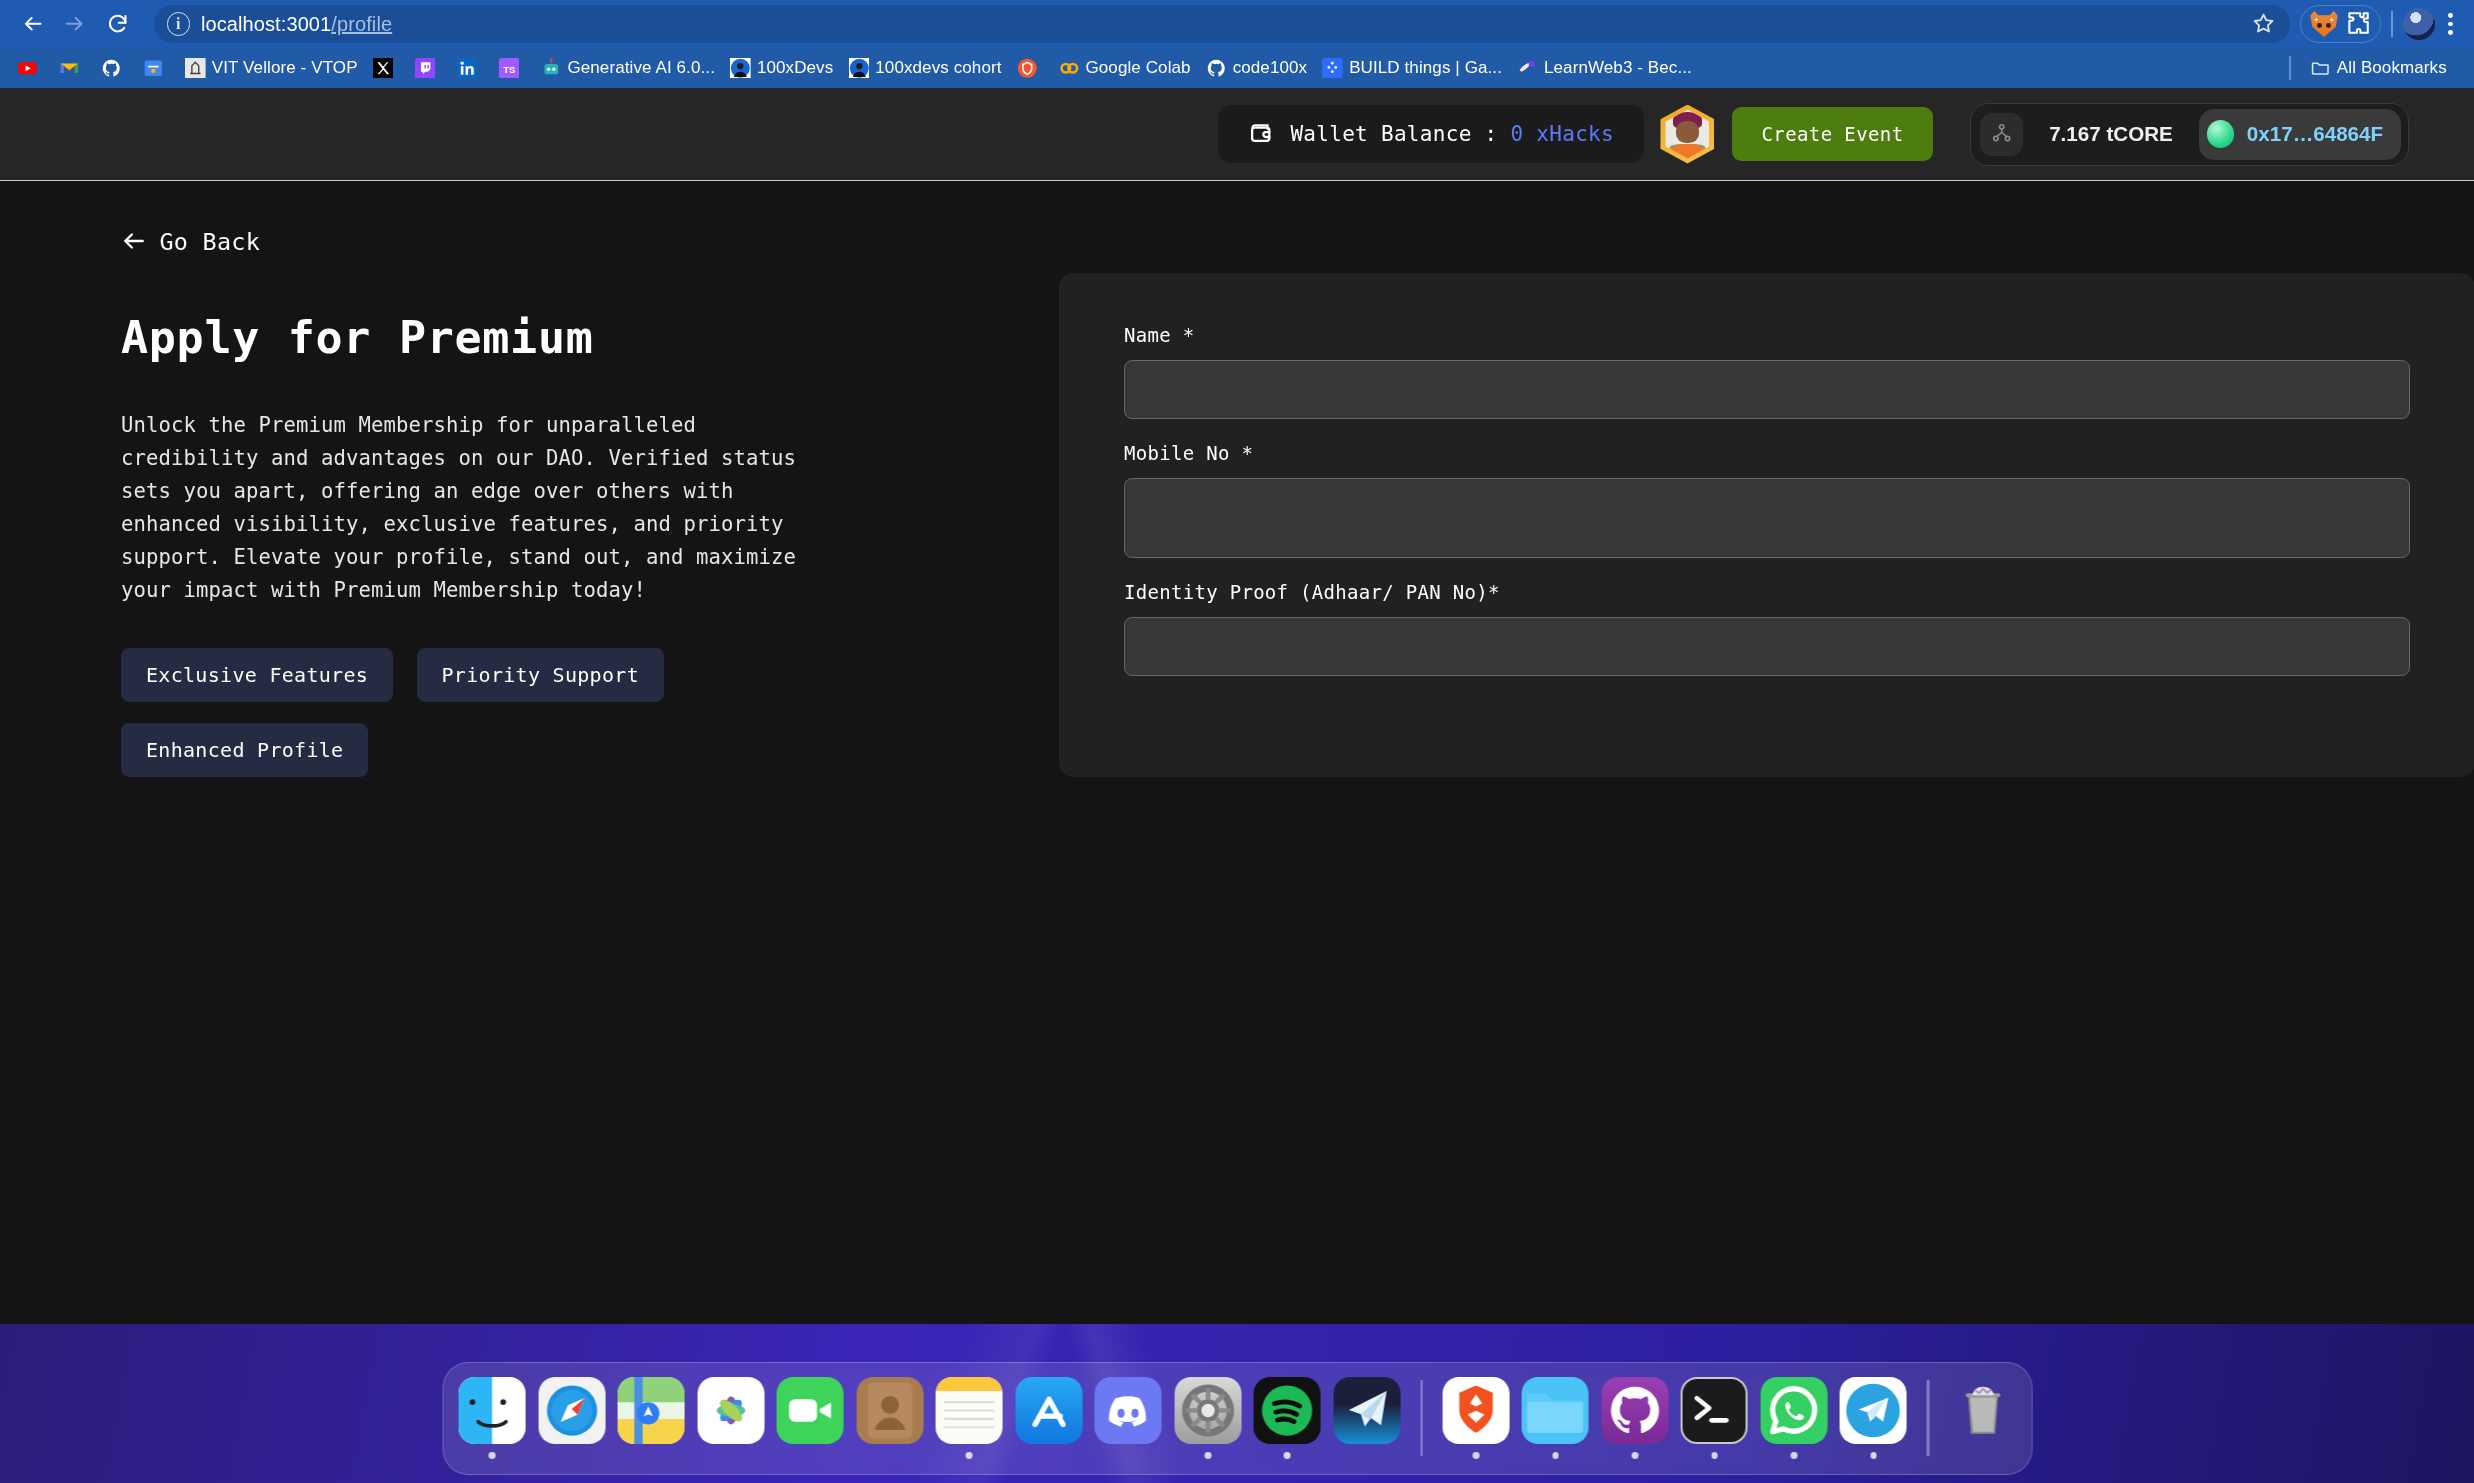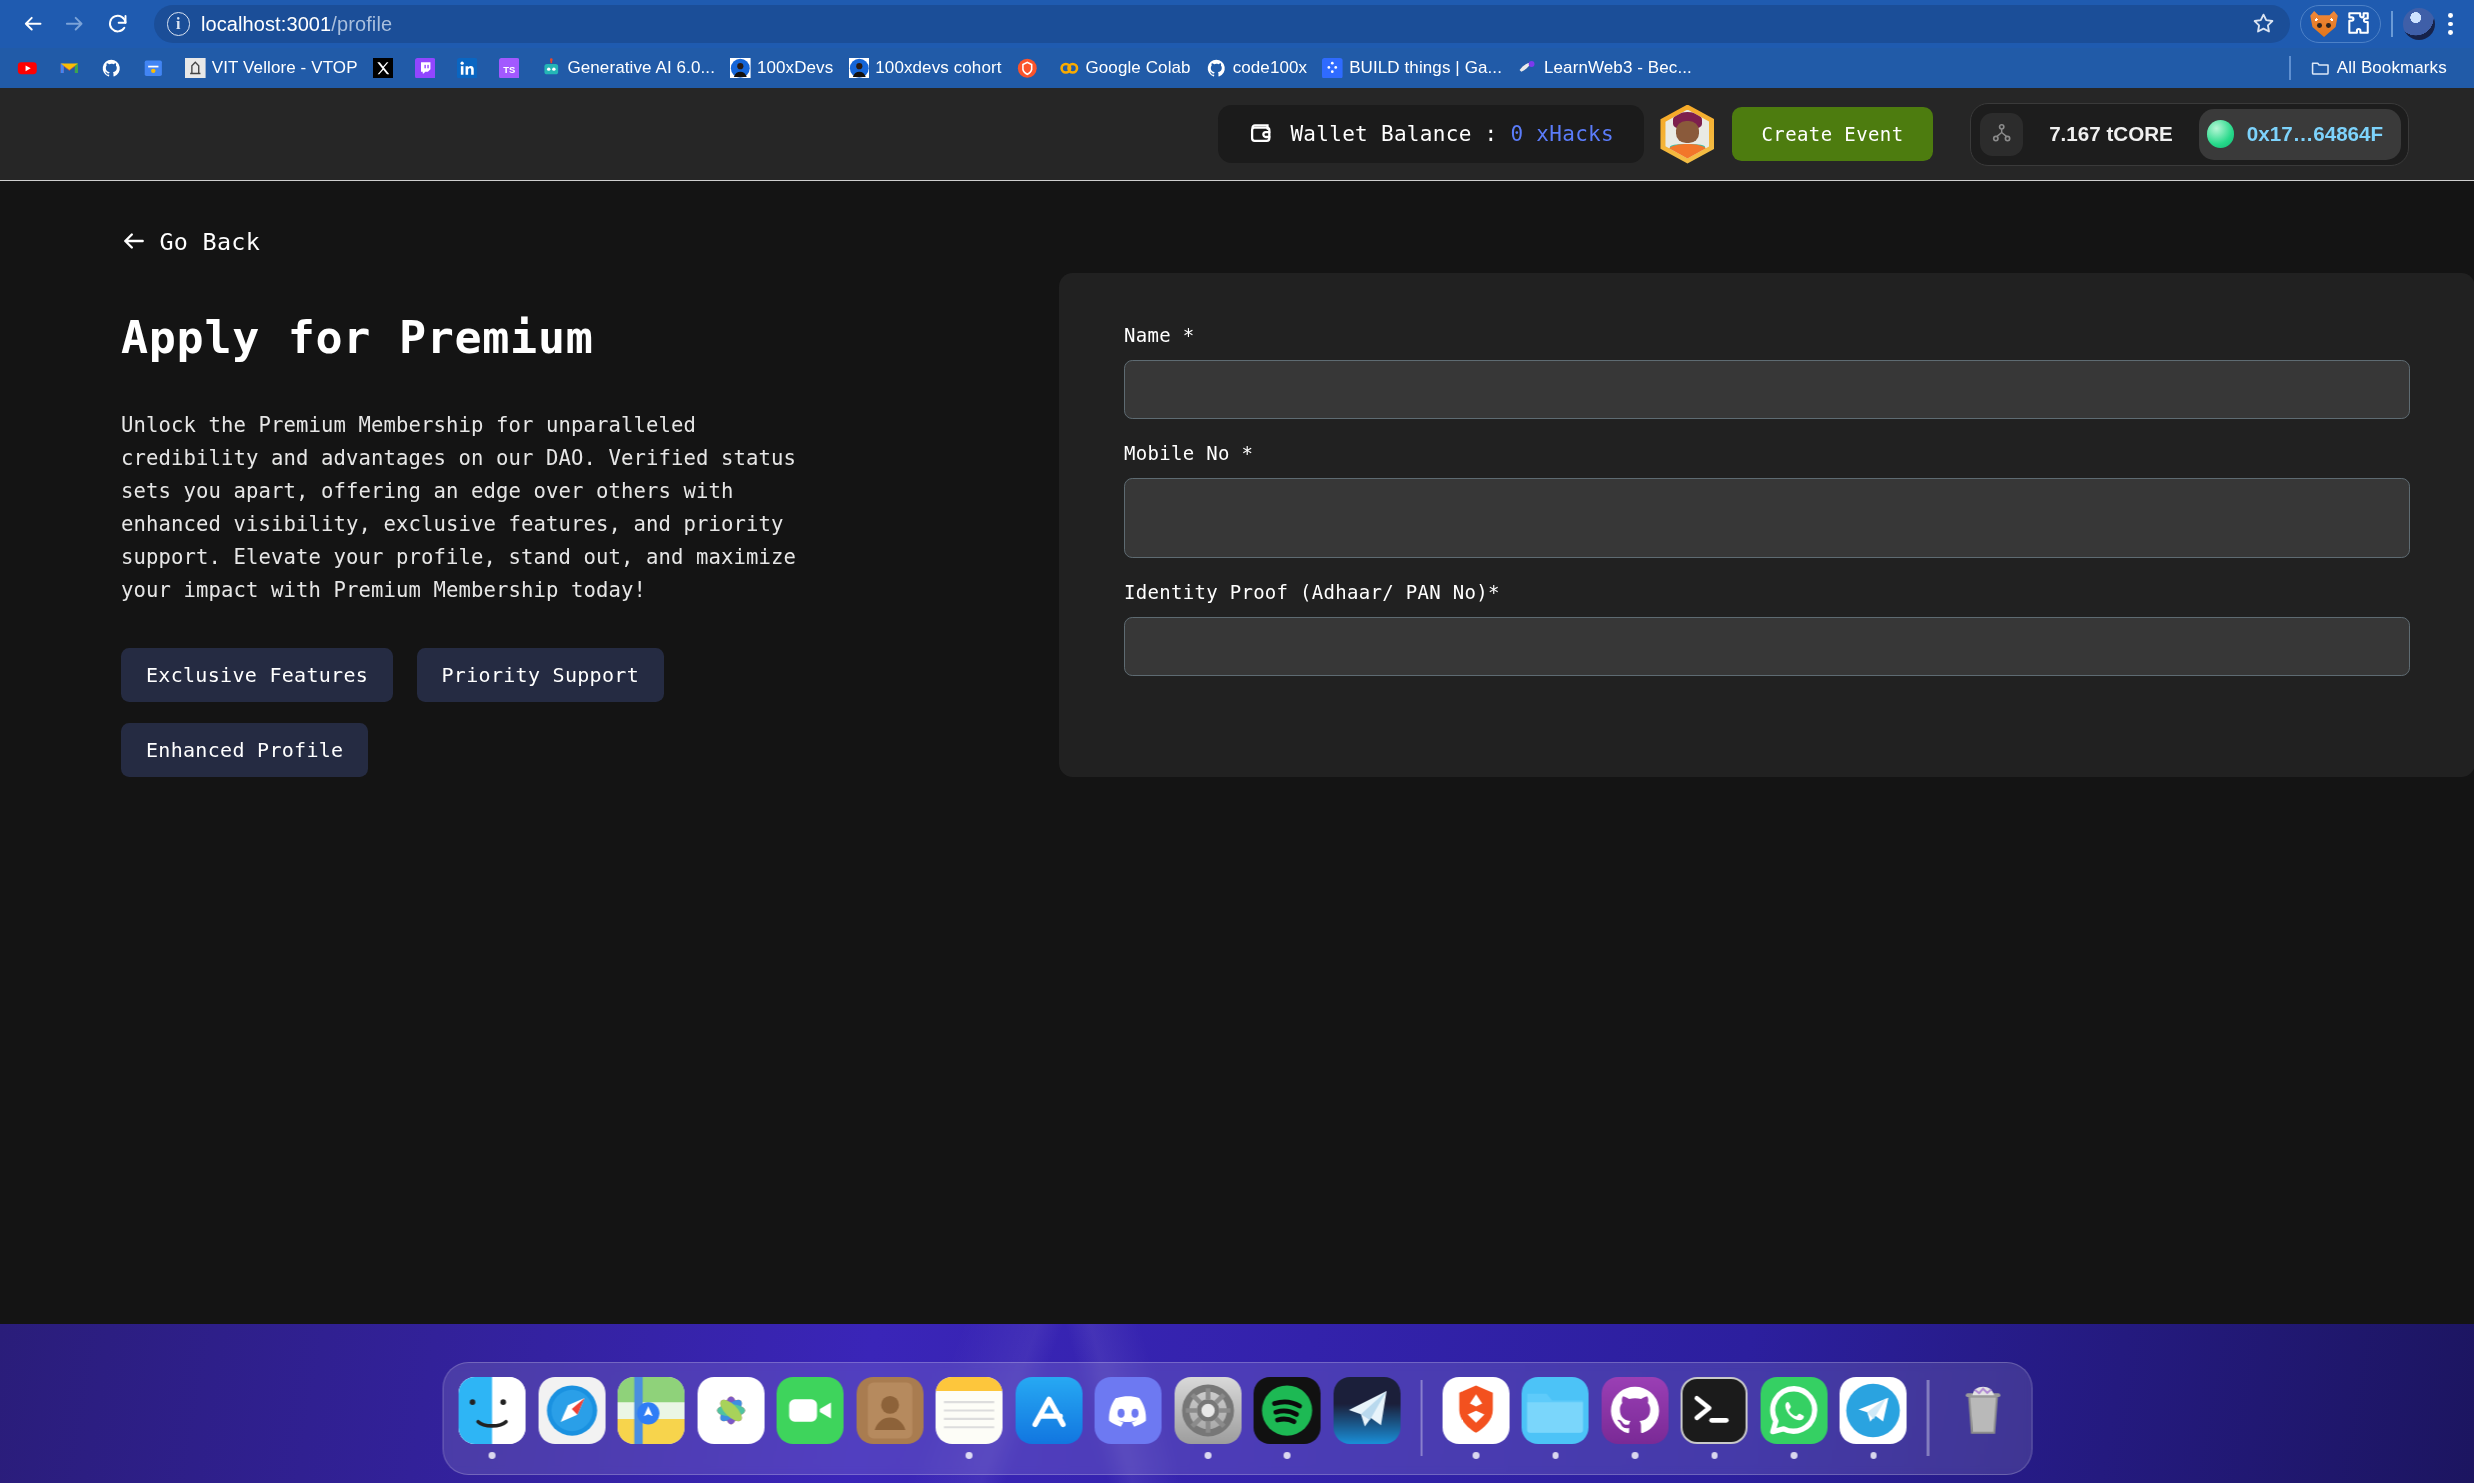--- a/index.html
+++ b/index.html
@@ -45,21 +45,21 @@
     border-radius: 50%;
     border: 1.7px solid #dbe4f2;
     display: flex; align-items: center; justify-content: center;
     color: #dbe4f2;
     font-size: 16px;
     font-weight: 700;
     font-family: "Liberation Serif", serif;
     flex: none;
   }
   .url { font-size: 20px; color: #ffffff; white-space: nowrap; letter-spacing: 0.1px; }
-  .url .dim { color: #a9bfdd; }
+  .url .dim { color: #a9bfdd; text-decoration: underline; }
   .omni-star { margin-left: auto; flex: none; }
   .toolbar-right {
     display: flex; align-items: center; gap: 4.1px; margin-left: 6.9px; flex: none;
   }
   .ext-pill {
     display: flex; align-items: center; gap: 6.9px;
     border: 1.4px solid #4d81c7;
     border-radius: 20.6px;
     padding: 4.1px 9.6px;
     height: 38px;

